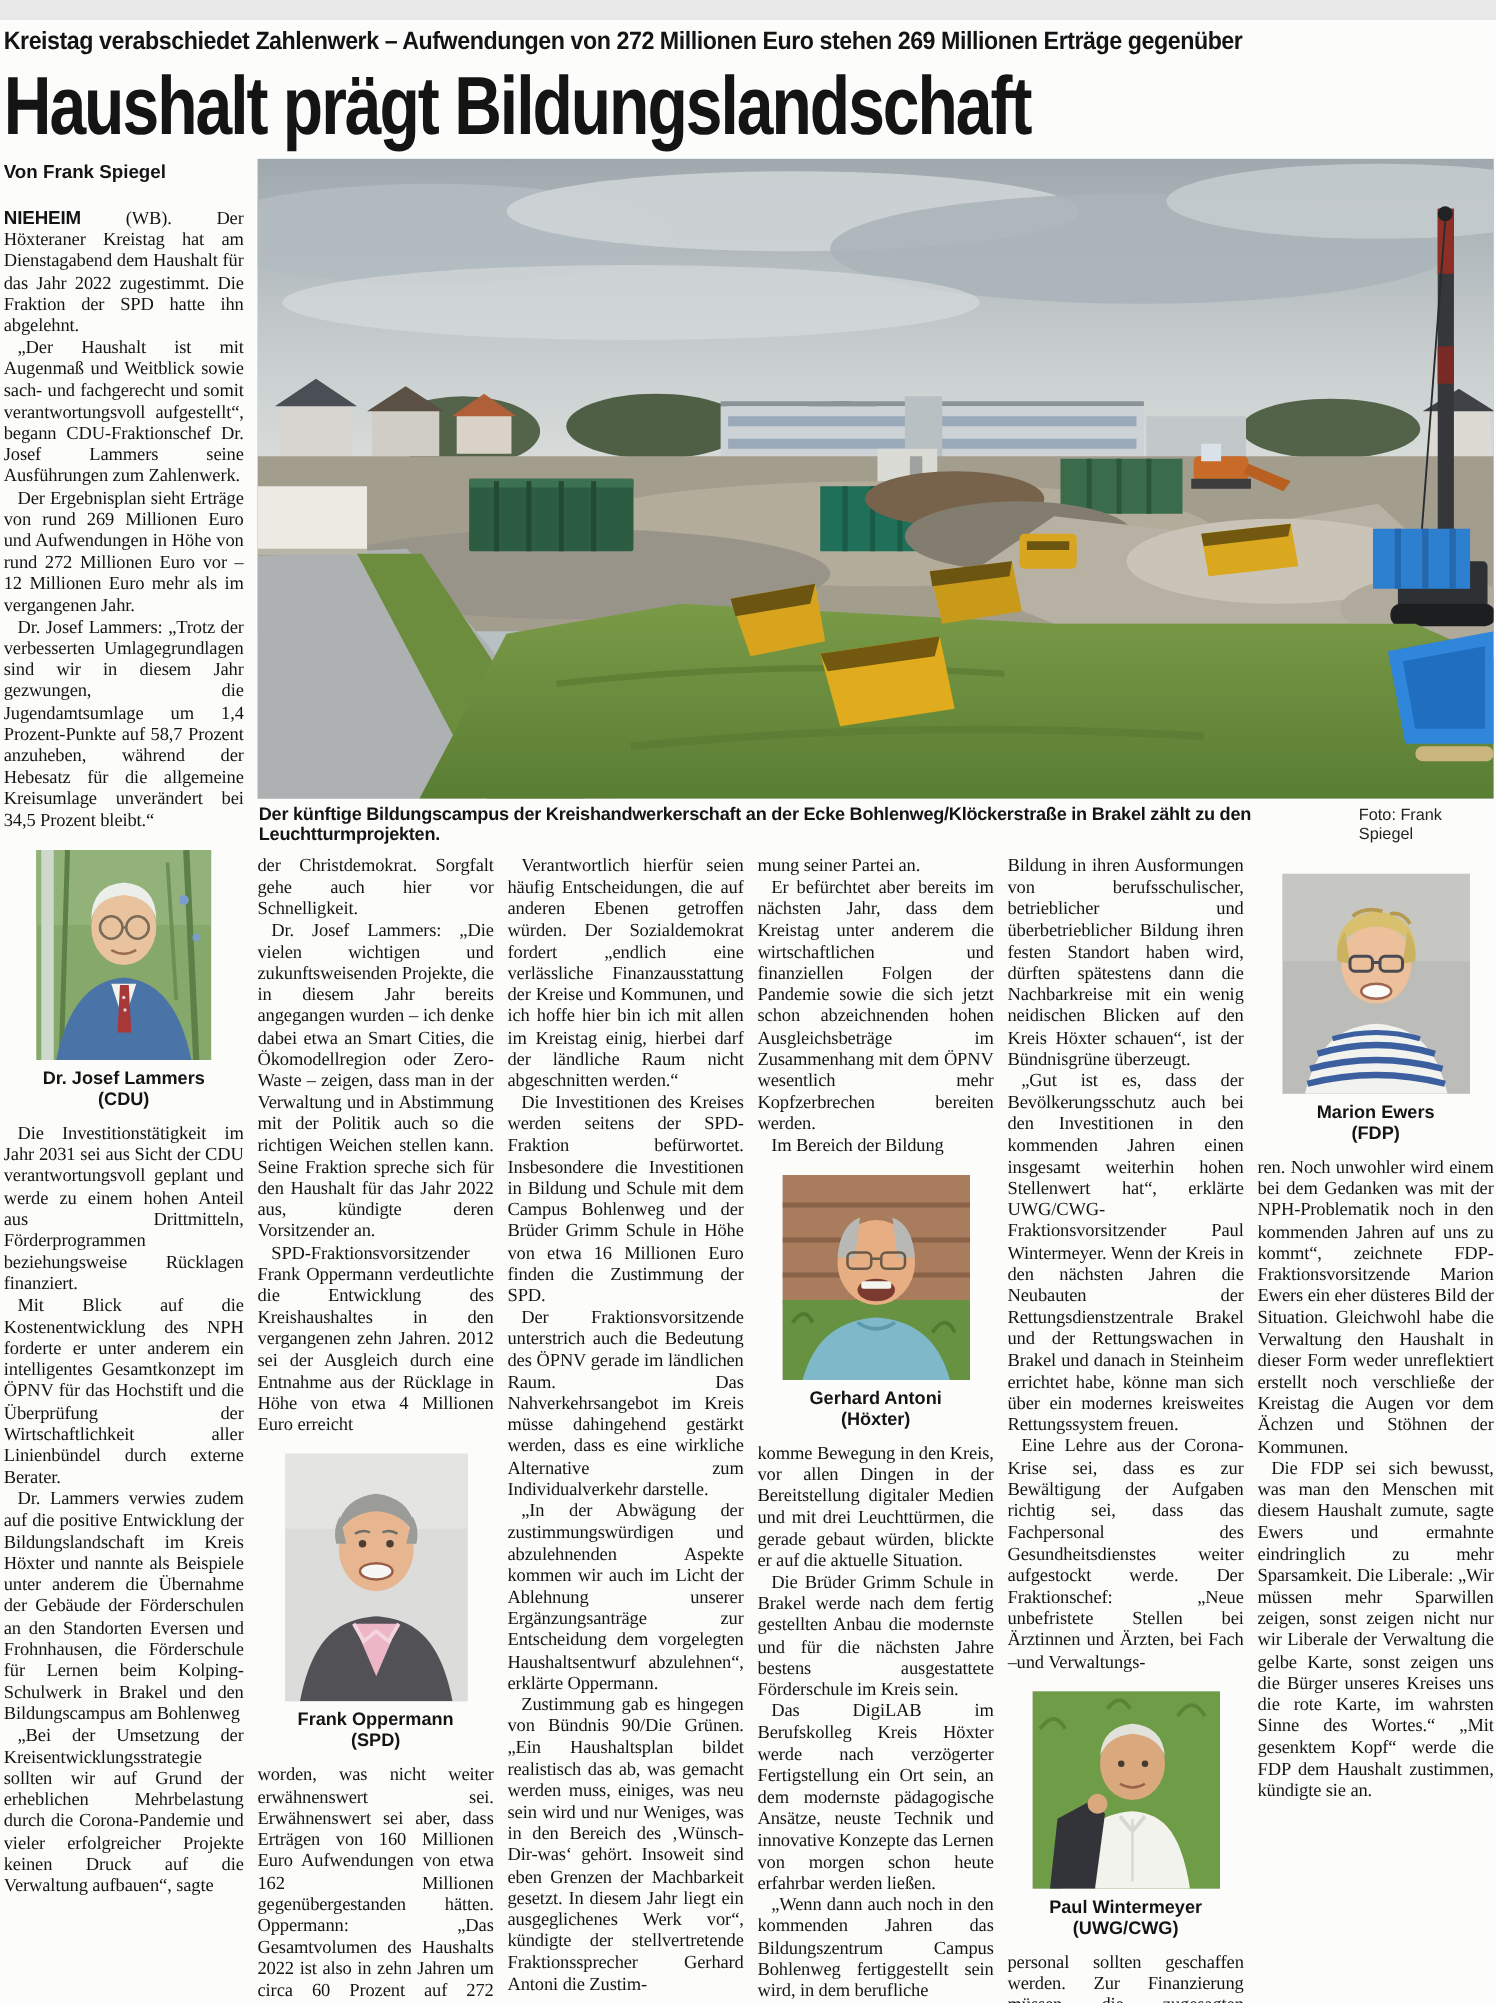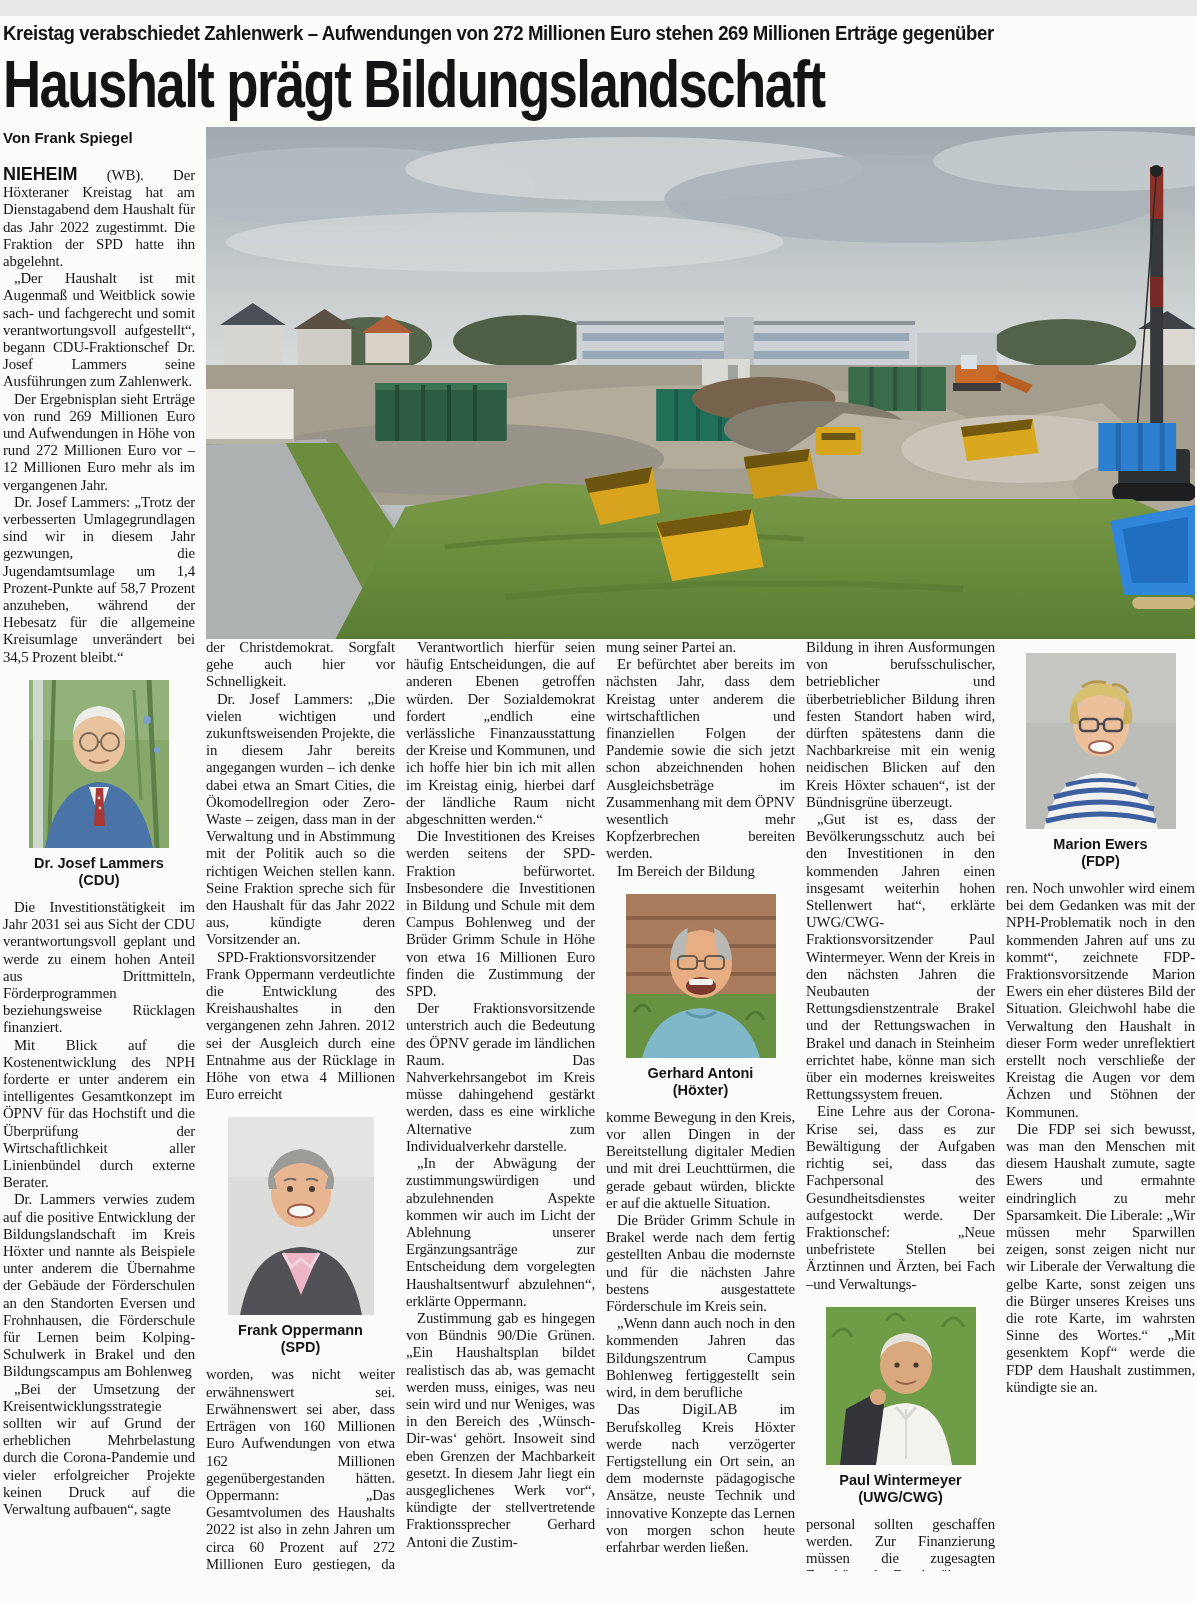--- a/index.html
+++ b/index.html
@@ -24,21 +24,21 @@
   .photo-credit{font-size:13px;color:#222;}
   .cols{display:flex;gap:11px;height:932px;overflow:hidden;}
   .col{flex:1;min-width:0;overflow:hidden;}
   
   .bodytext p{margin:0;font-family:"Liberation Serif",serif;font-size:14.8px;
               line-height:17.2px;text-align:justify;letter-spacing:-0.1px;
               hyphens:auto;-webkit-hyphens:auto;overflow-wrap:break-word;}
   .bodytext p.indent{text-indent:11px;}
   .byline{font-family:"Liberation Sans",sans-serif;font-weight:bold;font-size:15px;
           margin:2px 0 20px 0;}
-  .dateline{font-weight:bold;font-family:"Liberation Sans",sans-serif;font-size:18px;}
+  .dateline{font-weight:bold;font-family:"Liberation Sans",sans-serif;font-size:15px;}
   
   figure.portrait{margin:14px auto 10px auto;text-align:center;}
   figure.portrait svg{display:block;margin:0 auto;background:#ccc;}
   figure.portrait figcaption{font-family:"Liberation Sans",sans-serif;font-weight:bold;
                              font-size:14.5px;line-height:17px;margin-top:7px;}
   .bottom-rule{position:absolute;left:0;right:0;bottom:0;height:6px;background:#0a0a0a;}
 </style>
 </head>
 <body>
 
@@ -204,20 +204,24 @@
           <polygon points="452,396 548,382 544,398 458,410" fill="#73590f"></polygon>
           <polygon points="540,330 606,322 614,362 550,372" fill="#c9991a"></polygon>
           <polygon points="540,330 606,322 604,334 542,342" fill="#6b5510"></polygon>
           <rect x="612" y="300" width="46" height="28" rx="4" fill="#d8a51f"></rect>
           <rect x="618" y="306" width="34" height="7" fill="#6b5510"></rect>
           <polygon points="758,300 830,292 836,326 764,334" fill="#d9a81e"></polygon>
           <polygon points="758,300 830,292 828,302 760,310" fill="#73590f"></polygon>
         </svg>
       </div>
 
+      <div class="photo-caption-row">
+        <span class="photo-caption">Der künftige Bildungscampus der Kreishandwerkerschaft an der Ecke Bohlenweg/Klöckerstraße in Brakel zählt zu den Leuchtturmprojekten.</span>
+        <span class="photo-credit">Foto: Frank Spiegel</span>
+      </div>
 
       <div class="cols">
 
         <div class="col">
           <p>der Christdemokrat. Sorgfalt gehe auch hier vor Schnelligkeit.</p>
           <p class="indent">Dr. Josef Lammers: „Die vielen wichtigen und zukunftsweisenden Projekte, die in diesem Jahr bereits angegangen wurden – ich denke dabei etwa an Smart Cities, die Ökomodellregion oder Zero-Waste – zeigen, dass man in der Verwaltung und in Abstimmung mit der Politik auch so die richtigen Weichen stellen kann. Seine Fraktion spreche sich für den Haushalt für das Jahr 2022 aus, kündigte deren Vorsitzender an.</p>
           <p class="indent">SPD-Fraktionsvorsitzender Frank Oppermann verdeutlichte die Entwicklung des Kreishaushaltes in den vergangenen zehn Jahren. 2012 sei der Ausgleich durch eine Entnahme aus der Rücklage in Höhe von etwa 4 Millionen Euro erreicht</p>
           <figure class="portrait">
             <svg width="146" height="198" viewBox="0 0 146 198">
               <rect width="146" height="198" fill="#dcdcda"></rect>
@@ -275,22 +279,22 @@
               <path d="M16,164 C26,128 48,116 75,114 C102,116 124,128 134,164 Z" fill="#7fb9c9"></path>
               <path d="M60,118 Q75,128 90,118" stroke="#5d99aa" stroke-width="3" fill="none"></path>
             </svg>
             <figcaption>
               <div>Gerhard Antoni</div>
               <div>(Höxter)</div>
             </figcaption>
           </figure>
           <p>komme Bewegung in den Kreis, vor allen Dingen in der Bereitstellung digitaler Medien und mit drei Leuchttürmen, die gerade gebaut würden, blickte er auf die aktuelle Situation.</p>
           <p class="indent">Die Brüder Grimm Schule in Brakel werde nach dem fertig gestellten Anbau die modernste und für die nächsten Jahre bestens ausgestattete Förderschule im Kreis sein.</p>
+          <p class="indent">Das DigiLAB im Berufskolleg Kreis Höxter werde nach verzögerter Fertigstellung ein Ort sein, an dem modernste pädagogische Ansätze, neuste Technik und innovative Konzepte das Lernen von morgen schon heute erfahrbar werden ließen.</p>
           <p class="indent">„Wenn dann auch noch in den kommenden Jahren das Bildungszentrum Campus Bohlenweg fertiggestellt sein wird, in dem berufliche</p>
-          <p class="indent">Das DigiLAB im Berufskolleg Kreis Höxter werde nach verzögerter Fertigstellung ein Ort sein, an dem modernste pädagogische Ansätze, neuste Technik und innovative Konzepte das Lernen von morgen schon heute erfahrbar werden ließen.</p>
         </div>
 
         <div class="col">
           <p>Bildung in ihren Ausformungen von berufsschulischer, betrieblicher und überbetrieblicher Bildung ihren festen Standort haben wird, dürften spätestens dann die Nachbarkreise mit ein wenig neidischen Blicken auf den Kreis Höxter schauen“, ist der Bündnisgrüne überzeugt.</p>
           <p class="indent">„Gut ist es, dass der Bevölkerungsschutz auch bei den Investitionen in den kommenden Jahren einen insgesamt weiterhin hohen Stellenwert hat“, erklärte UWG/CWG-Fraktionsvorsitzender Paul Wintermeyer. Wenn der Kreis in den nächsten Jahren die Neubauten der Rettungsdienstzentrale Brakel und der Rettungswachen in Brakel und danach in Steinheim errichtet habe, könne man sich über ein modernes kreisweites Rettungssystem freuen.</p>
           <p class="indent">Eine Lehre aus der Corona-Krise sei, dass es zur Bewältigung der Aufgaben richtig sei, dass das Fachpersonal des Gesundheitsdienstes weiter aufgestockt werde. Der Fraktionschef: „Neue unbefristete Stellen bei Ärztinnen und Ärzten, bei Fach –und Verwaltungs-</p>
           <figure class="portrait">
             <svg width="150" height="158" viewBox="0 0 150 158">
               <rect width="150" height="158" fill="#6f9c46"></rect>
               <path d="M6,30 q12,-16 20,0 M116,20 q12,-18 22,0 M60,14 q10,-14 18,0" stroke="#5b8536" stroke-width="3" fill="none"></path>

